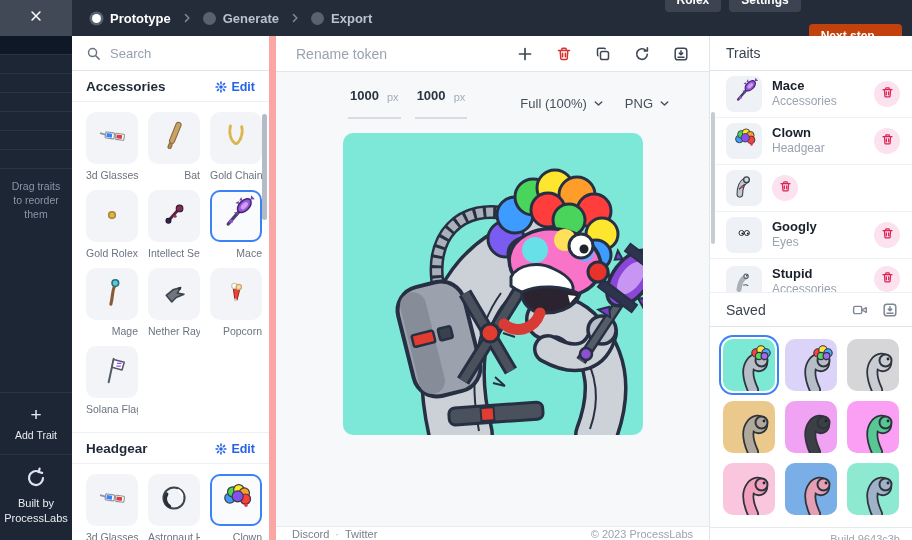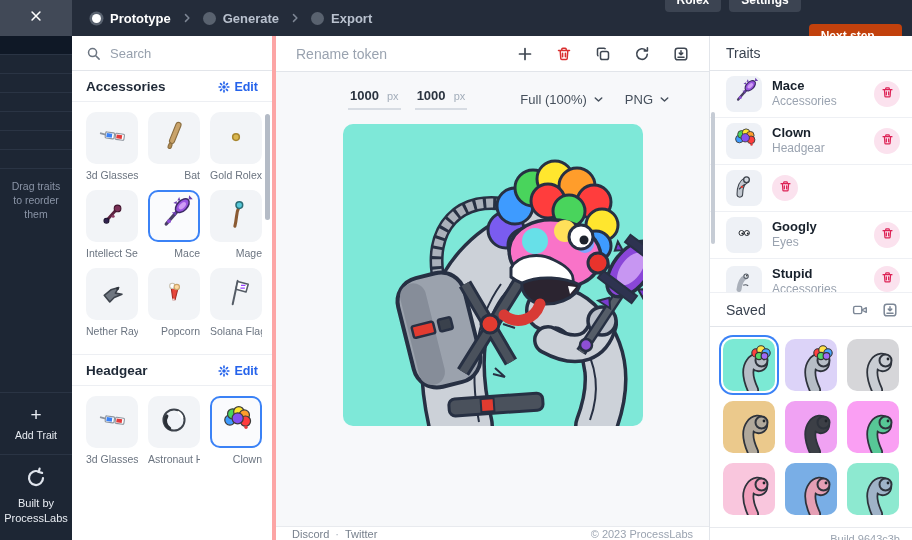--- a/index.html
+++ b/index.html
@@ -34,21 +34,21 @@
   .rail-spacer { flex:1; }
   .add-trait { border-top:1px solid #2a3444; padding:12px 0 13px; cursor:pointer; }
   .add-trait .plus { font-size:19px; font-weight:400; line-height:1; }
   .add-trait .lbl { font-size:10.5px; margin-top:5px; }
   .builtby { border-top:1px solid #2a3444; padding:11px 0 14px; }
   .builtby .logo { width:24px; height:24px; margin:0 auto 6px; color:#dfe4ec; }
   .builtby .logo svg { width:24px; height:24px; }
   .builtby .txt { font-size:11px; line-height:1.35; }
 
   
-  .panel2 { width:204px; background:#fff; border-right:4px solid #fca5a5; flex:none;
+  .panel2 { width:204px; background:#fff; border-right:7px solid #fca5a5; flex:none;
             position:relative; overflow:hidden; }
   .search-row { height:35px; display:flex; align-items:center; gap:9px; padding:0 14px;
                 border-bottom:1px solid #e2e5ea; }
   .search-row .sicon { width:15px; height:15px; color:#6b7480; flex:none; display:flex; }
   .search-row input { border:none; outline:none; flex:1; font-size:13px; color:#333;
                       font-family:inherit; min-width:0; }
   .search-row input::placeholder { color:#97a0ad; }
   .section-head { display:flex; align-items:center; justify-content:space-between;
                   padding:8px 14px 7px; border-bottom:1px solid #edeff3; }
   .section-head.bordered-top { border-top:1px solid #edeff3; margin-top:6px; }
@@ -74,22 +74,22 @@
   .center-head { height:36px; background:#fff; border-bottom:1px solid #e2e5ea; display:flex;
                  align-items:center; padding:0 20px; flex:none; }
   .rename-input { border:none; outline:none; background:transparent; font-size:14px;
                   color:#374151; font-family:inherit; flex:1; min-width:0; }
   .rename-input::placeholder { color:#9aa3b0; }
   .tools { display:flex; gap:23px; align-items:center; }
   .tool-btn { width:16px; height:16px; color:#3f4752; cursor:pointer; display:flex; }
   .tool-btn.danger { color:#d92f2f; }
   .tool-btn svg { width:16px; height:16px; }
   .controls { display:flex; align-items:center; padding:16px 38px 0 72px; flex:none; }
-  .size-field { display:flex; align-items:center; gap:5px; border-bottom:2px solid #d7dce3;
-                padding:0 2px 5px; margin-right:14px; }
+  .size-field { display:flex; align-items:flex-end; gap:5px; border-bottom:2px solid #d7dce3;
+                padding:0 2px 14px; margin-right:14px; }
   .size-field input { width:32px; border:none; outline:none; background:transparent;
                       font-size:13px; font-weight:700; color:#2b3440; font-family:inherit; }
   .size-field .px { font-size:11px; color:#a3adba; }
   .dd-group { margin-left:auto; display:flex; gap:20px; align-items:center; }
   .dd { display:flex; align-items:center; gap:5px; font-size:13px; color:#46505c; cursor:pointer; }
   .dd .chev { width:13px; height:13px; display:flex; color:#46505c; }
   .preview { width:300px; height:302px; border-radius:10px; background:#7ee8d8;
              margin:14px auto 0; overflow:hidden; flex:none; }
   .preview svg { width:100%; height:100%; display:block; }
   .center-spacer { flex:1; }
@@ -252,20 +252,28 @@
                     <rect x="15.7" y="5" width="4.6" height="20" rx="2.3" fill="#c9a36a" stroke="#8a6d3f"></rect>
                     <rect x="16.5" y="25" width="3" height="5" rx="1.5" fill="#b28c52" stroke="#8a6d3f"></rect>
                   </g>
                 </svg></span>
           </div>
           <div class="cap">Bat</div>
         </div>
           <div class="cell">
           <div class="card">
             <span><svg viewBox="0 0 36 36" width="36" height="36">
+                  <path d="M13 9c-2 9 2 15 5 16 3-1 7-8 5-16" fill="none" stroke="#d9b64e" stroke-width="2.6" stroke-dasharray="3 1.6" stroke-linecap="round"></path>
+                </svg></span>
+          </div>
+          <div class="cap">Gold Chain</div>
+        </div>
+          <div class="cell">
+          <div class="card">
+            <span><svg viewBox="0 0 36 36" width="36" height="36">
                   <circle cx="18" cy="19" r="3" fill="#d9b64e" stroke="#a8862f" stroke-width="1.4"></circle>
                 </svg></span>
           </div>
           <div class="cap">Gold Rolex</div>
         </div>
           <div class="cell">
           <div class="card">
             <span><svg viewBox="0 0 36 36" width="36" height="36">
                   <path d="M14 23l8-9" stroke="#5b2340" stroke-width="2.6" stroke-linecap="round"></path>
                   <circle cx="23" cy="13" r="3" fill="#7a2f56" stroke="#43162f"></circle>

